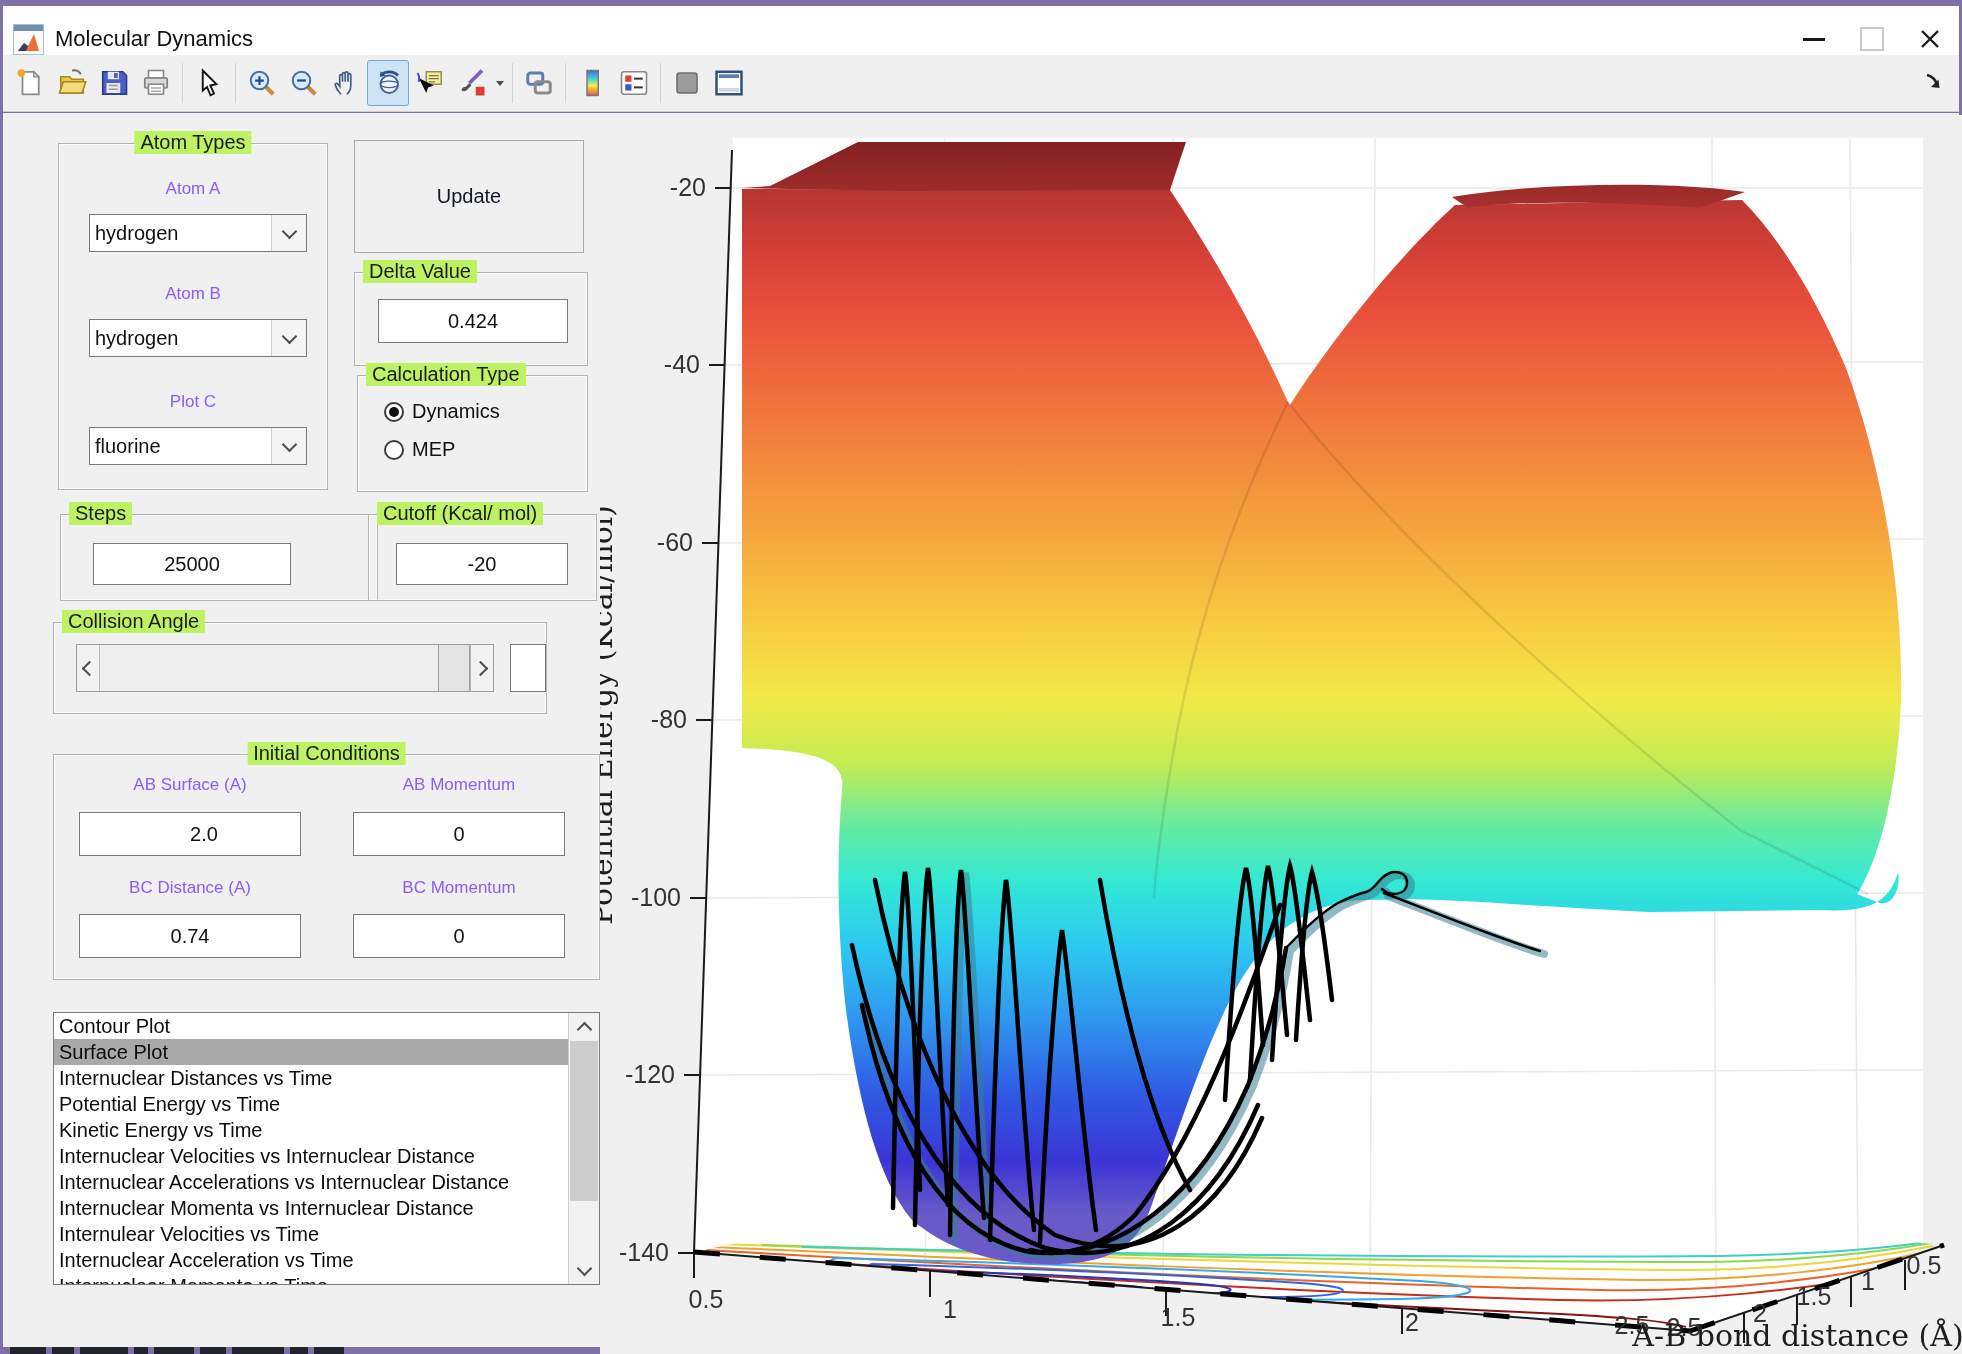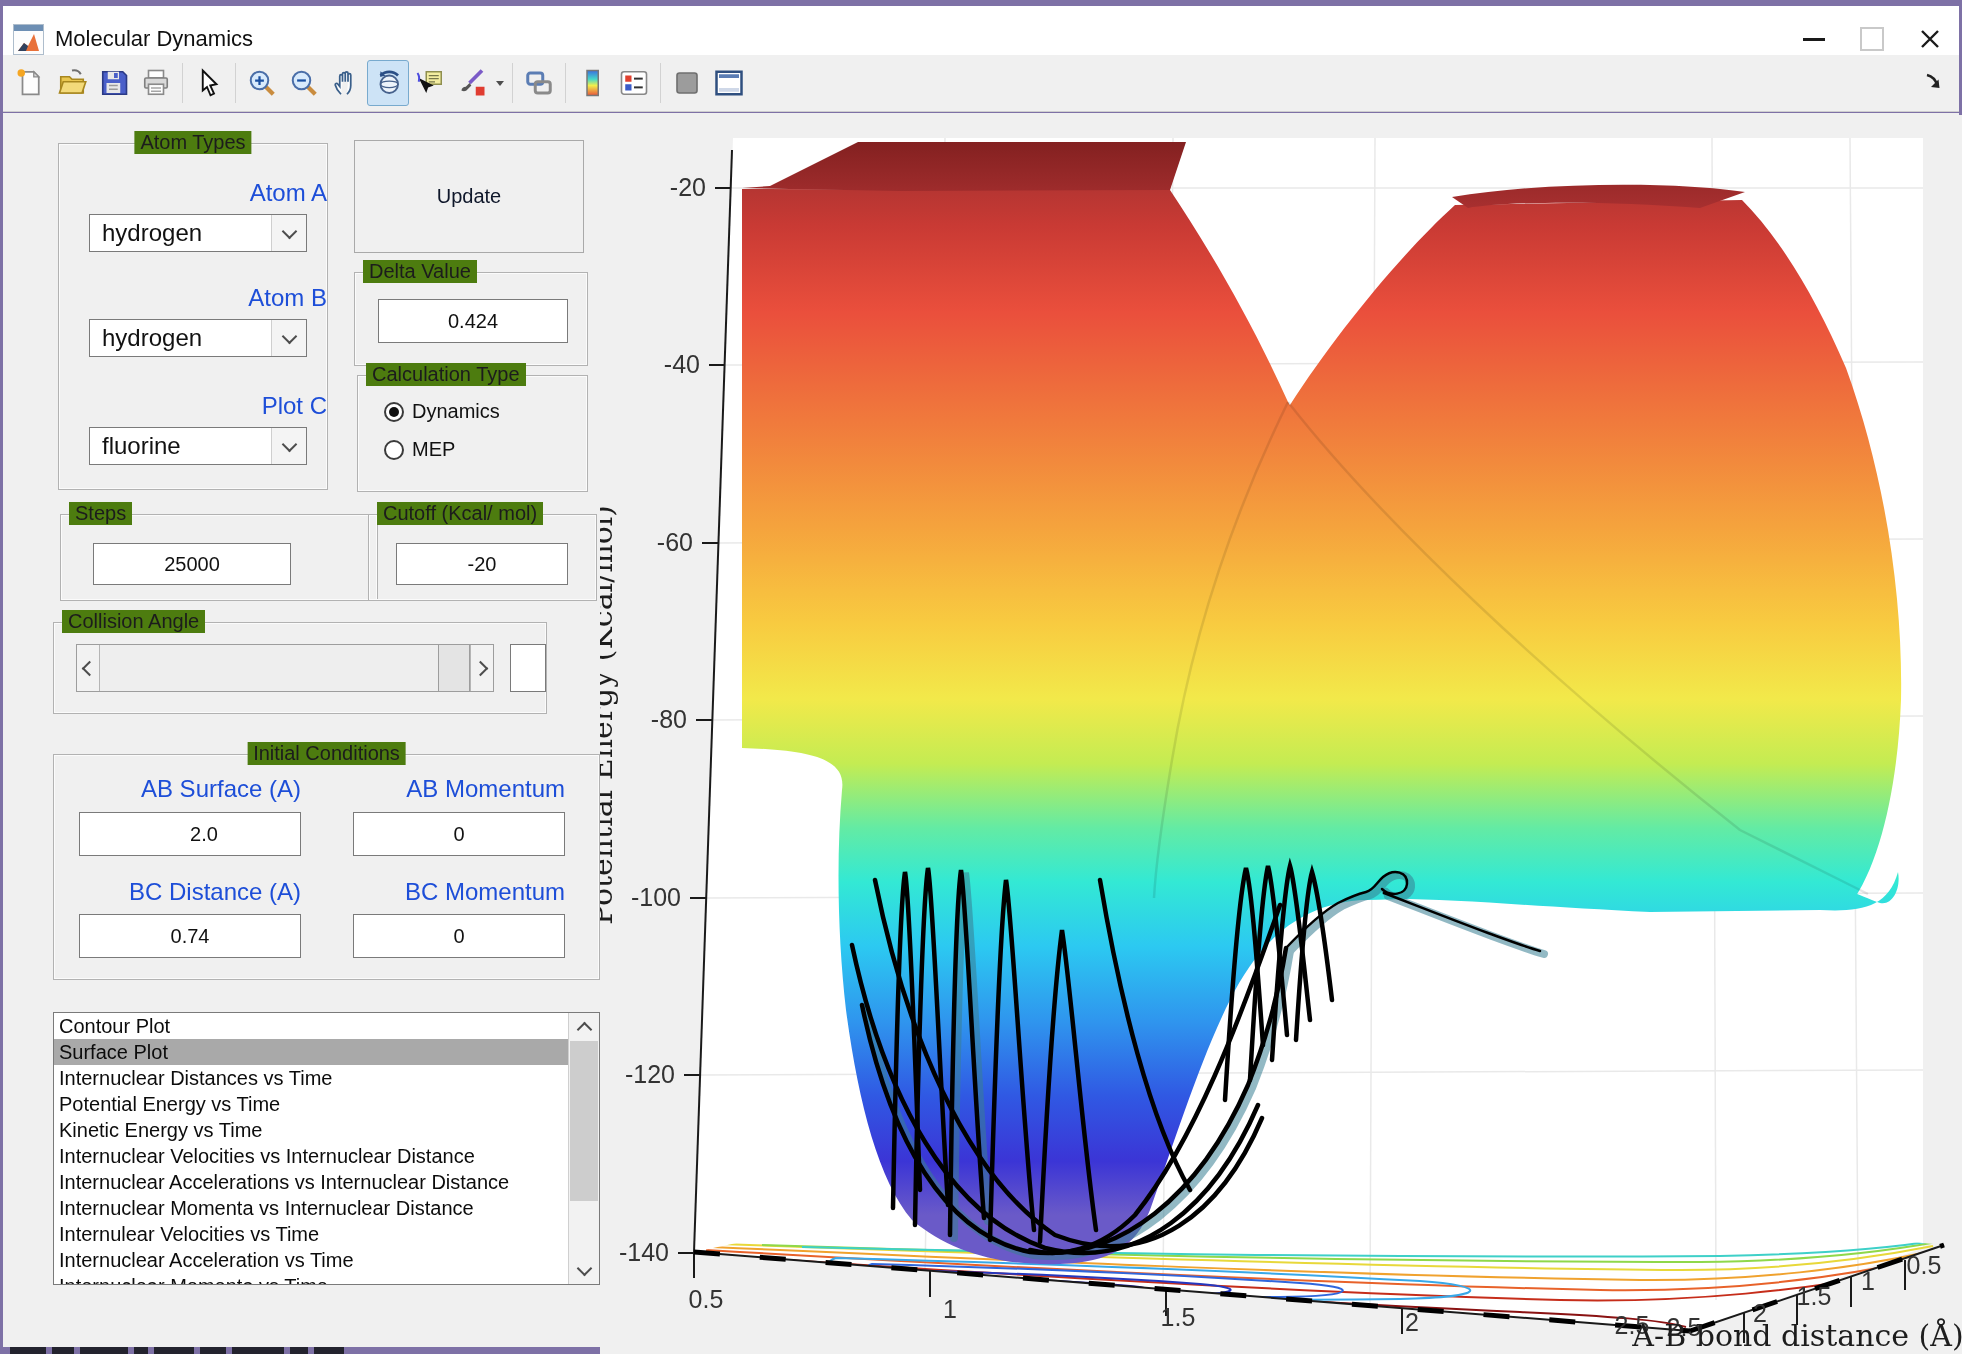--- a/index.html
+++ b/index.html
@@ -17,28 +17,28 @@
   .max-glyph{width:20px;height:20px;border:2px solid #c9c9c9;}
   .toolbar{position:absolute;left:3px;top:55px;width:1956px;height:57px;background:#f0f0f0;
            border-bottom:1px solid #cfcfcf;display:flex;align-items:center;padding-left:6px;box-sizing:border-box;}
   .tbtn{width:40px;height:44px;display:flex;align-items:center;justify-content:center;border:1px solid transparent;border-radius:3px;}
   .tbtn.active{background:#cde3f6;border:1px solid #78aace;}
   .tsep{width:1px;height:40px;background:#d2d2d2;margin:0 5px;}
   .tcaret{width:14px;height:44px;display:flex;align-items:center;justify-content:center;}
   .dock-btn{position:absolute;right:8px;top:10px;width:34px;height:34px;display:flex;align-items:center;justify-content:center;}
   .content{position:absolute;left:3px;top:113px;width:1956px;height:1234px;background:#f0f0f0;}
   .panel{position:absolute;border:1px solid #b2b2b2;box-shadow:1px 1px 0 #fbfbfb inset, -1px -1px 0 #fbfbfb inset;box-sizing:border-box;}
-  .legend{position:absolute;top:-13px;background:#4d7c0f;padding:0 6px;font-size:20px;color:#1c1c1c;white-space:nowrap;}
+  .legend{position:absolute;top:-13px;background:#bef264;padding:0 6px;font-size:20px;color:#1c1c1c;white-space:nowrap;}
   .legend.center{left:50%;transform:translateX(-50%);}
   .legend.left{left:8px;}
-  .ctl-label{position:absolute;font-size:24px;color:#1d4ed8;text-align:right;white-space:nowrap;}
+  .ctl-label{position:absolute;font-size:17px;color:#8b5cf6;text-align:center;white-space:nowrap;}
   .edit{position:absolute;background:#fff;border:1px solid #7a7a7a;box-sizing:border-box;
         font-size:20px;color:#111;display:flex;align-items:center;justify-content:center;}
   .combo{position:absolute;background:#fff;border:1px solid #7a7a7a;box-sizing:border-box;display:flex;}
-  .combo-text{flex:1;font-size:24px;color:#111;display:flex;align-items:center;padding-left:12px;}
+  .combo-text{flex:1;font-size:20px;color:#111;display:flex;align-items:center;padding-left:5px;}
   .combo-btn{width:34px;border-left:1px solid #cfcfcf;background:#f4f4f4;display:flex;align-items:center;justify-content:center;}
   .chev{width:9px;height:9px;border-left:2px solid #4d4d4d;border-bottom:2px solid #4d4d4d;transform:rotate(-45deg);margin-top:-4px;}
   .chev.up{transform:rotate(135deg);margin-top:4px;}
   .chev.left{transform:rotate(45deg);margin:0 0 0 3px;}
   .chev.right{transform:rotate(-135deg);margin:0 3px 0 0;}
   .btn{position:absolute;background:#f0f0f0;border:1px solid #a9a9a9;box-sizing:border-box;
        font-size:20px;color:#0f172a;display:flex;align-items:center;justify-content:center;}
   .radio-row{position:absolute;display:flex;align-items:center;font-size:20px;color:#111;}
   .radio{width:20px;height:20px;border:2px solid #3b3b3b;border-radius:50%;margin-right:8px;position:relative;box-sizing:border-box;background:#fff;}
   .radio .dot{position:absolute;left:3px;top:3px;width:10px;height:10px;border-radius:50%;background:#111;}

